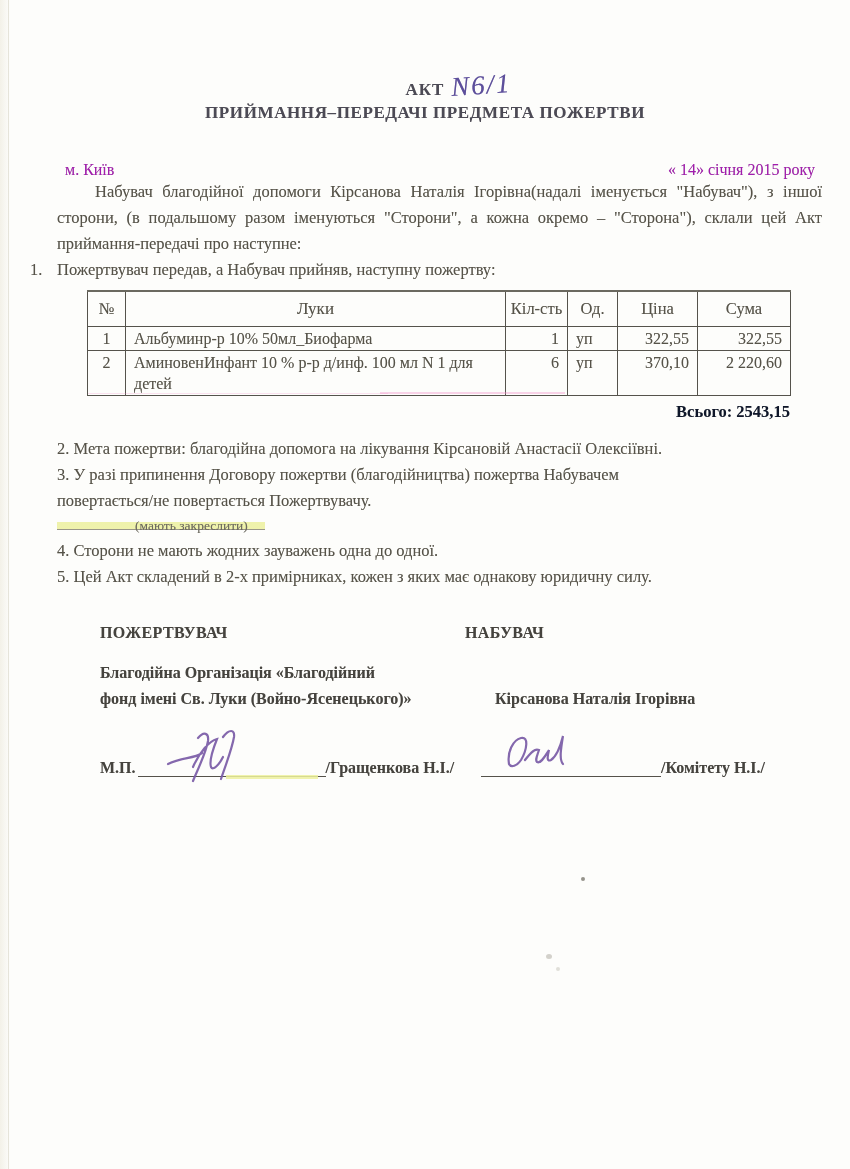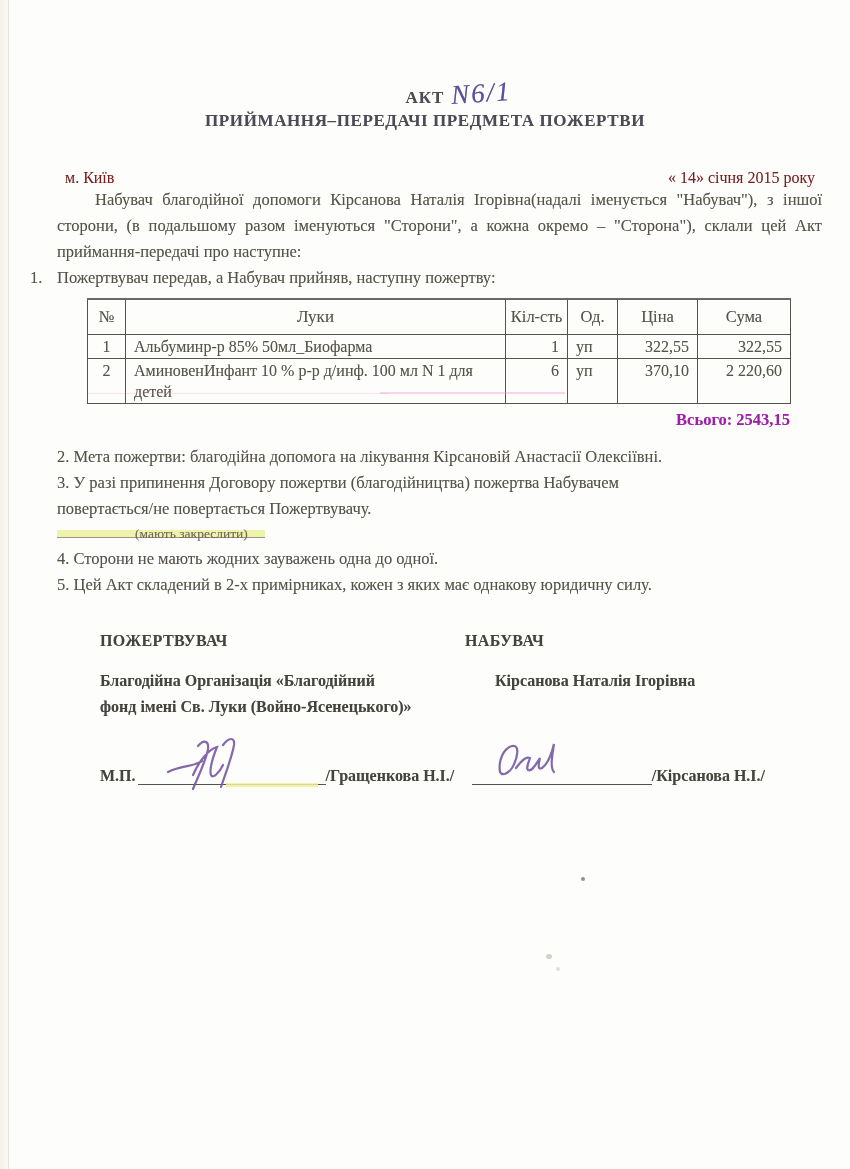--- a/index.html
+++ b/index.html
@@ -13,34 +13,34 @@
     color:#565349;
     text-shadow:0 0 0.5px rgba(86,83,73,0.35);
   }
   .edge-stripe{
     position:absolute;left:0;top:0;width:10px;height:100%;
     background:linear-gradient(to right,#f3f1e8,#fdfdfb);
   }
   .edge-line{position:absolute;left:8px;top:0;width:1px;height:100%;background:#e6e4da;}
 
   
-  .title-block{margin:12px;padding-top:76px;text-align:center;}
+  .title-block{margin:4px;padding-top:76px;text-align:center;}
   .title-line1{position:relative;font-size:17px;font-weight:bold;letter-spacing:1px;color:#4c4a55;}
   .handwritten-no{
     position:absolute;left:50%;margin-left:26px;top:-10px;
     font-style:italic;font-weight:normal;
     font-size:27px;letter-spacing:2px;
     color:#5d4f9b;
     transform:rotate(-4deg);
     text-shadow:0 0 0.6px rgba(93,79,155,0.5);
   }
   .title-line2{margin-top:3px;font-size:17px;font-weight:bold;letter-spacing:0.6px;color:#4c4a55;}
 
   
-  .city-date-row{display:flex;justify-content:space-between;margin-top:38px;padding:0 35px 0 65px;font-size:16px;color:#7f1d1d;}
+  .city-date-row{display:flex;justify-content:space-between;margin-top:38px;padding:0 35px 0 65px;font-size:16px;color:#a21caf;}
 
   
   .para{margin:20px 28px 0 57px;font-size:16.5px;line-height:26px;text-align:justify;text-indent:38px;}
   .para.p2{margin-top:0;}
   .list-row{margin:0 28px 0 30px;font-size:16.5px;line-height:26px;display:flex;}
   .list-num{width:27px;flex:none;}
 
   
   table.goods{
     margin:7px 0 0 87px;border-collapse:collapse;table-layout:fixed;width:703px;
@@ -50,36 +50,36 @@
   table.goods th,table.goods td{border:1px solid #55534c;}
   table.goods th{font-weight:normal;text-align:center;padding:7px 4px;font-size:16.5px;}
   table.goods th.h-item{font-size:17px;}
   table.goods td{padding:1px 8px;line-height:21px;vertical-align:top;}
   td.c-num{text-align:center;}
   td.c-qty,td.c-price,td.c-sum{text-align:right;}
   td.c-unit{text-align:left;padding-left:10px;}
   .col-num{width:38px;} .col-item{width:380px;} .col-qty{width:62px;}
   .col-unit{width:50px;} .col-price{width:80px;} .col-sum{width:93px;}
 
-  .total-line{margin:6px 60px 0 0;text-align:right;font-weight:bold;font-size:16.5px;color:#a21caf;}
+  .total-line{margin:6px 60px 0 0;text-align:right;font-weight:bold;font-size:16.5px;color:#0f172a;}
 
   
   .clauses{margin:14px 28px 0 57px;font-size:16.5px;line-height:26px;}
   .clause{margin:0;}
   .u-choice{
     border-bottom:1px solid #9a9788;
     background:linear-gradient(to bottom,transparent 82%,rgba(236,240,158,0.85) 82%);
     padding-bottom:19px;
   }
   .clause-note{font-size:13.5px;color:#6d6a60;margin-left:78px;line-height:24px;}
 
   
   .sig-roles{display:flex;margin-top:34px;padding-left:100px;font-weight:bold;font-size:16px;color:#45433e;letter-spacing:0.4px;}
   .sig-roles .left-col{width:365px;flex:none;}
-  .sig-names{display:flex;margin-top:18px;padding-left:100px;font-weight:bold;font-size:16px;line-height:26px;color:#45433e;}
+  .sig-names{display:flex;margin-top:18px;padding-left:100px;font-weight:bold;font-size:16px;line-height:26px;color:#45433e;align-items:flex-end;}
   .sig-names .left-col{width:365px;flex:none;padding-right:30px;}
 
   .mp-row{display:flex;justify-content:space-between;align-items:flex-end;margin-top:46px;padding:0 85px 0 100px;font-size:16px;font-weight:bold;color:#45433e;}
   .mp-left,.mp-right{display:flex;align-items:flex-end;}
   .sigline{
     display:inline-block;position:relative;
     border-bottom:1.5px solid #55524a;height:18px;
   }
   .sigline.l1{width:188px;margin-left:2px;}
   .sigline.l2{width:180px;}
@@ -139,21 +139,21 @@
         <th class="h-item">Луки</th>
         <th>Кіл-сть</th>
         <th>Од.</th>
         <th>Ціна</th>
         <th>Сума</th>
       </tr>
     </thead>
     <tbody>
       <tr>
         <td class="c-num">1</td>
-        <td class="c-item">Альбуминр-р 85% 50мл_Биофарма</td>
+        <td class="c-item">Альбуминр-р 10% 50мл_Биофарма</td>
         <td class="c-qty">1</td>
         <td class="c-unit">уп</td>
         <td class="c-price">322,55</td>
         <td class="c-sum">322,55</td>
       </tr>
       <tr>
         <td class="c-num">2</td>
         <td class="c-item">АминовенИнфант 10 % р-р д/инф. 100 мл N 1 для детей</td>
         <td class="c-qty">6</td>
         <td class="c-unit">уп</td>
@@ -197,21 +197,21 @@
         </svg>
       </span>
       <span>/Гращенкова Н.І./</span>
     </div>
     <div class="mp-right">
       <span class="sigline l2">
         <svg class="scribble scr-right" width="110" height="50" viewBox="0 0 110 50">
           <path d="M10 34 C8 22 14 10 22 8 C30 6 28 20 22 30 C18 36 12 38 10 34 M26 30 C32 22 36 18 40 20 C38 26 36 30 38 32 C42 34 46 26 50 20 C48 28 48 32 52 30 C58 26 62 14 64 6 C62 18 60 30 64 34"></path>
         </svg>
       </span>
-      <span>/Кірсанова Н.І./</span>
+      <span>/Комітету Н.І./</span>
     </div>
   </div>
 
   <div class="artifact-pink"></div>
   <div class="artifact-pink2"></div>
   <div class="speck s1"></div>
   <div class="speck s2"></div>
   <div class="speck s3"></div>
 </div>
 

